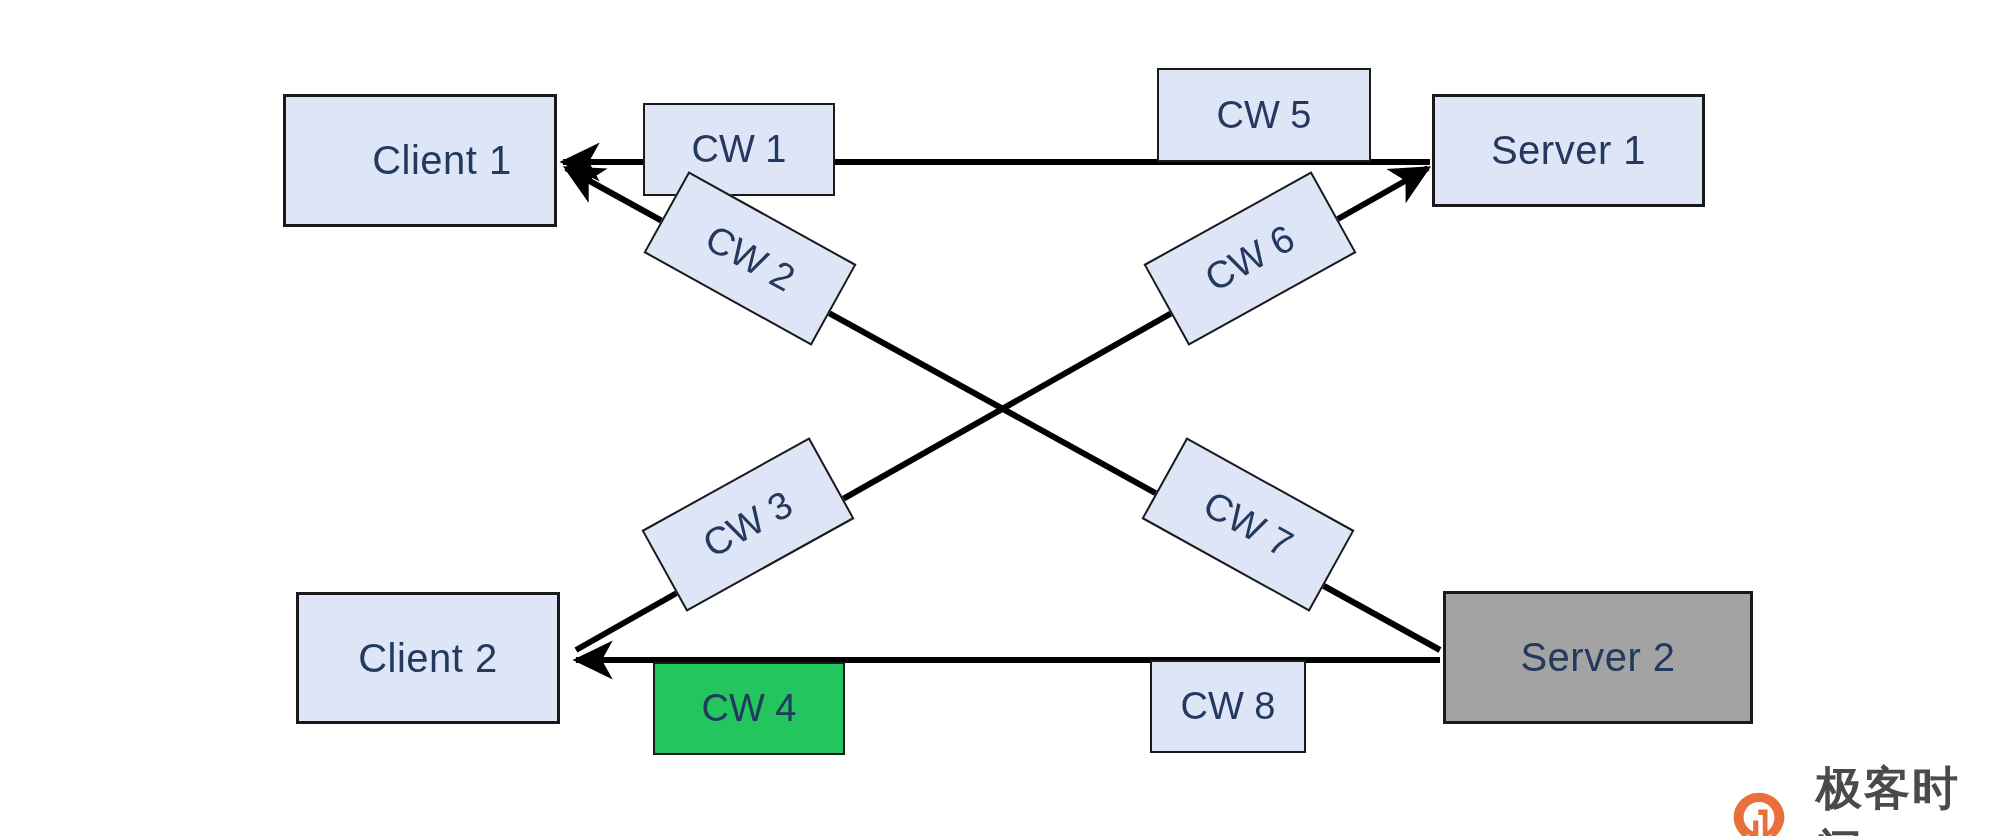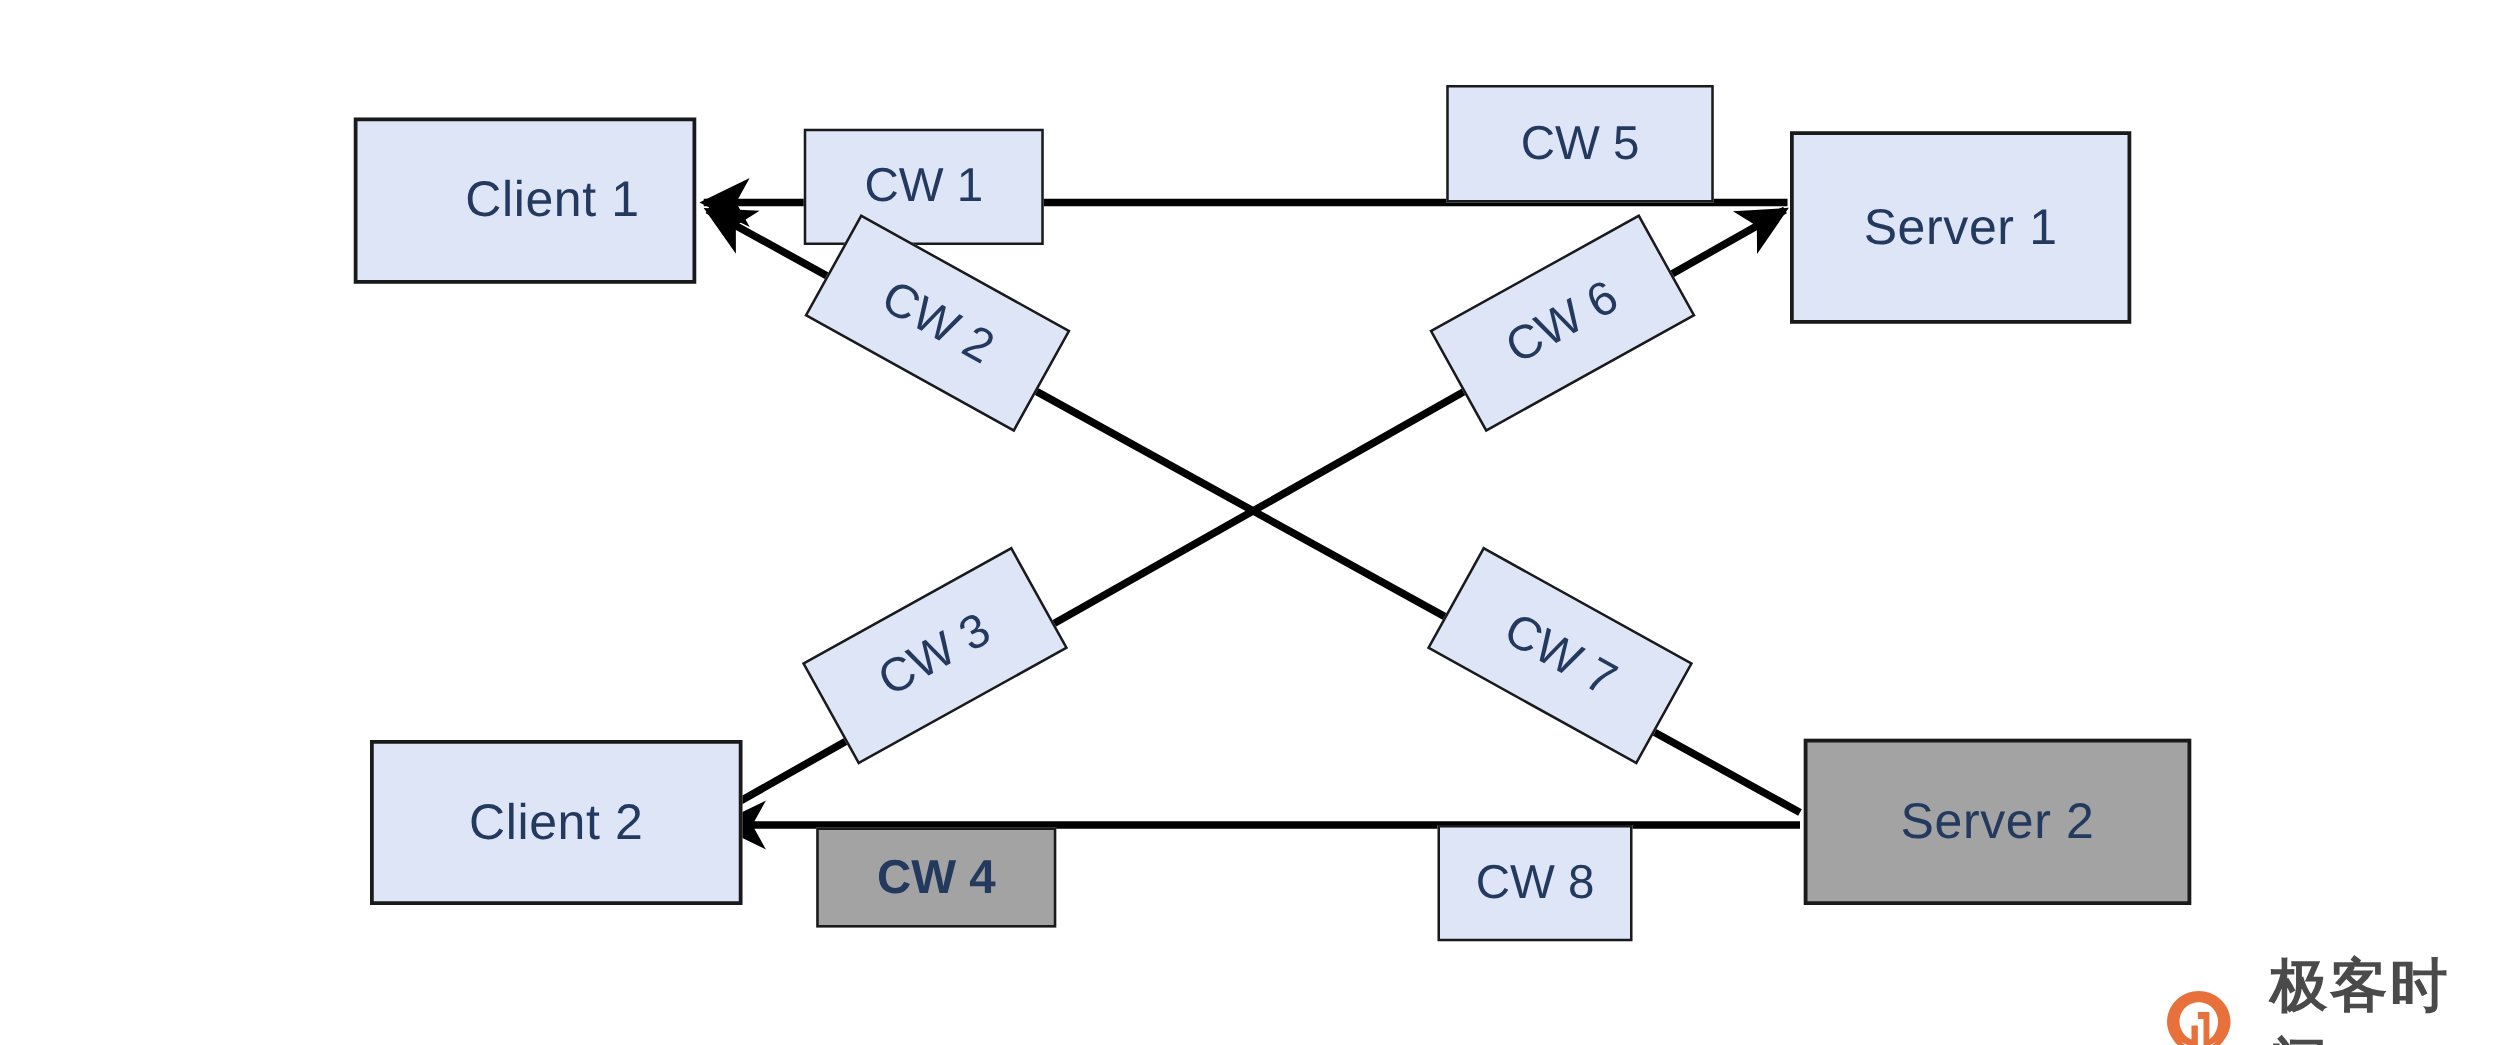--- a/index.html
+++ b/index.html
@@ -87,28 +87,28 @@
 
     <g id="edges">
         <line x1="1430" y1="162" x2="563" y2="162" stroke="#000000" stroke-width="6" marker-end="url(#arrowhead)"></line>
         <line x1="1440" y1="650" x2="566" y2="168" stroke="#000000" stroke-width="6" marker-end="url(#arrowhead)"></line>
         <line x1="576" y1="650" x2="1428" y2="168" stroke="#000000" stroke-width="6" marker-end="url(#arrowhead)"></line>
         <line x1="1440" y1="660" x2="576" y2="660" stroke="#000000" stroke-width="6" marker-end="url(#arrowhead)"></line>
       </g>
   </svg>
 
   <div class="node" style="left: 283px; top: 94px; width: 274px; height: 133px; background: rgb(222, 229, 247); border-color: rgb(26, 26, 26); color: rgb(36, 57, 94); padding-left: 44px;">Client 1</div>
-  <div class="node" style="left: 1432px; top: 105px; width: 273px; height: 154px; background: rgb(222, 229, 247); border-color: rgb(26, 26, 26); color: rgb(36, 57, 94);">Server 1</div>
-  <div class="node" style="left: 296px; top: 592px; width: 298px; height: 132px; background: rgb(222, 229, 247); border-color: rgb(26, 26, 26); color: rgb(36, 57, 94);">Client 2</div>
+  <div class="node" style="left: 1432px; top: 94px; width: 273px; height: 113px; background: rgb(222, 229, 247); border-color: rgb(26, 26, 26); color: rgb(36, 57, 94);">Server 1</div>
+  <div class="node" style="left: 296px; top: 592px; width: 264px; height: 132px; background: rgb(222, 229, 247); border-color: rgb(26, 26, 26); color: rgb(36, 57, 94);">Client 2</div>
   <div class="node" style="left: 1443px; top: 591px; width: 310px; height: 133px; background: #a3a3a3; border-color: rgb(26, 26, 26); color: rgb(36, 57, 94);">Server 2</div>
 
   <div class="label-box label-rot" style="left: 643px; top: 67px; width: 192px; height: 93px; background: rgb(222, 229, 247); border-color: rgb(26, 26, 26); color: rgb(36, 57, 94); margin-top: 36px;">CW 1</div>
   <div class="label-box label-rot" style="left: 654px; top: 212px; width: 192px; height: 93px; transform: rotate(29deg); background: rgb(222, 229, 247); border-color: rgb(26, 26, 26); color: rgb(36, 57, 94);">CW 2</div>
   <div class="label-box label-rot" style="left: 652px; top: 478px; width: 192px; height: 93px; transform: rotate(-29deg); background: rgb(222, 229, 247); border-color: rgb(26, 26, 26); color: rgb(36, 57, 94);">CW 3</div>
-  <div class="label-box label-rot" style="left: 653px; top: 662px; width: 192px; height: 80px; background: #a3a3a3; border-color: rgb(26, 26, 26); color: rgb(36, 57, 94); font-weight: bold;">CW 4</div>
+  <div class="label-box label-rot" style="left: 653px; top: 662px; width: 192px; height: 93px; background: #22c55e; border-color: rgb(26, 26, 26); color: rgb(36, 57, 94);">CW 4</div>
   <div class="label-box label-rot" style="left: 1157px; top: 68px; width: 214px; height: 94px; background: rgb(222, 229, 247); border-color: rgb(26, 26, 26); color: rgb(36, 57, 94);">CW 5</div>
   <div class="label-box label-rot" style="left: 1154px; top: 212px; width: 192px; height: 93px; transform: rotate(-29deg); background: rgb(222, 229, 247); border-color: rgb(26, 26, 26); color: rgb(36, 57, 94);">CW 6</div>
   <div class="label-box label-rot" style="left: 1152px; top: 478px; width: 192px; height: 93px; transform: rotate(29deg); background: rgb(222, 229, 247); border-color: rgb(26, 26, 26); color: rgb(36, 57, 94);">CW 7</div>
   <div class="label-box label-rot" style="left: 1150px; top: 660px; width: 156px; height: 93px; background: rgb(222, 229, 247); border-color: rgb(26, 26, 26); color: rgb(36, 57, 94);">CW 8</div>
 
   <div id="watermark" style="left: 1730px; top: 758px;">
     <span id="wm-mark">
       <svg viewBox="0 0 64 64" width="58" height="58" xmlns="http://www.w3.org/2000/svg">
         <path d="M32 2 C16.5 2 4 14.2 4 29.3 C4 41.8 14.2 54.2 32 62 C49.8 54.2 60 41.8 60 29.3 C60 14.2 47.5 2 32 2 Z" fill="#e8703a"></path>
         <path d="M32 12 C22.6 12 15 19.5 15 28.8 C15 36 19.4 42.2 25.6 44.7 L25.6 32.5 L31.2 32.5 L31.2 50.5 L36.2 50.5 L36.2 26.6 L31.2 26.6 L31.2 20.5 L41.4 20.5 L41.4 44.5 C46.1 41.2 49 35.4 49 28.8 C49 19.5 41.4 12 32 12 Z" fill="#ffffff"></path>

